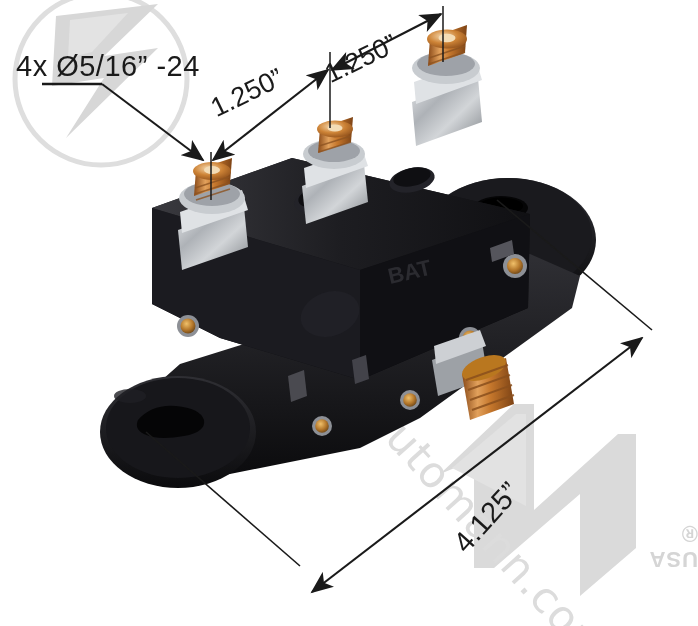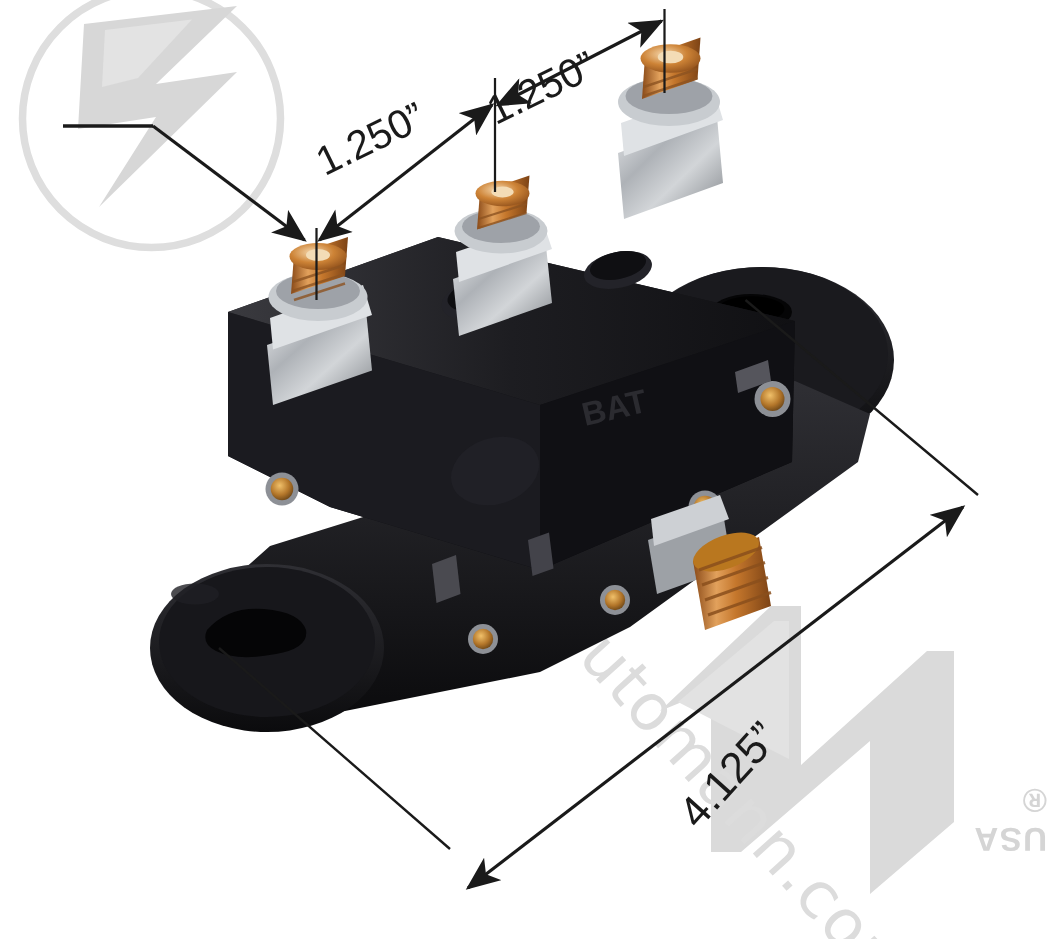--- a/index.html
+++ b/index.html
@@ -194,17 +194,18 @@
       <line x1="213" y1="160" x2="328" y2="70" marker-start="url(#ah)" marker-end="url(#ah)"></line>
 
       <line x1="332" y1="70" x2="441" y2="14" marker-start="url(#ah)" marker-end="url(#ah)"></line>
 
       <line x1="497" y1="200" x2="652" y2="330" stroke-width="1.6"></line>
       <line x1="146" y1="432" x2="300" y2="566" stroke-width="1.6"></line>
       <line x1="312" y1="592" x2="642" y2="338" marker-start="url(#ah)" marker-end="url(#ah)"></line>
     </g>
   </svg>
 
+  <div class="dimtext" id="lbl-thread">4x Ø5/16” -24</div>
   <div class="dimtext" id="lbl-d1">1.250”</div>
   <div class="dimtext" id="lbl-d2">1.250”</div>
   <div class="dimtext" id="lbl-overall">4.125”</div>
 
 </div>
 
 </body></html>

